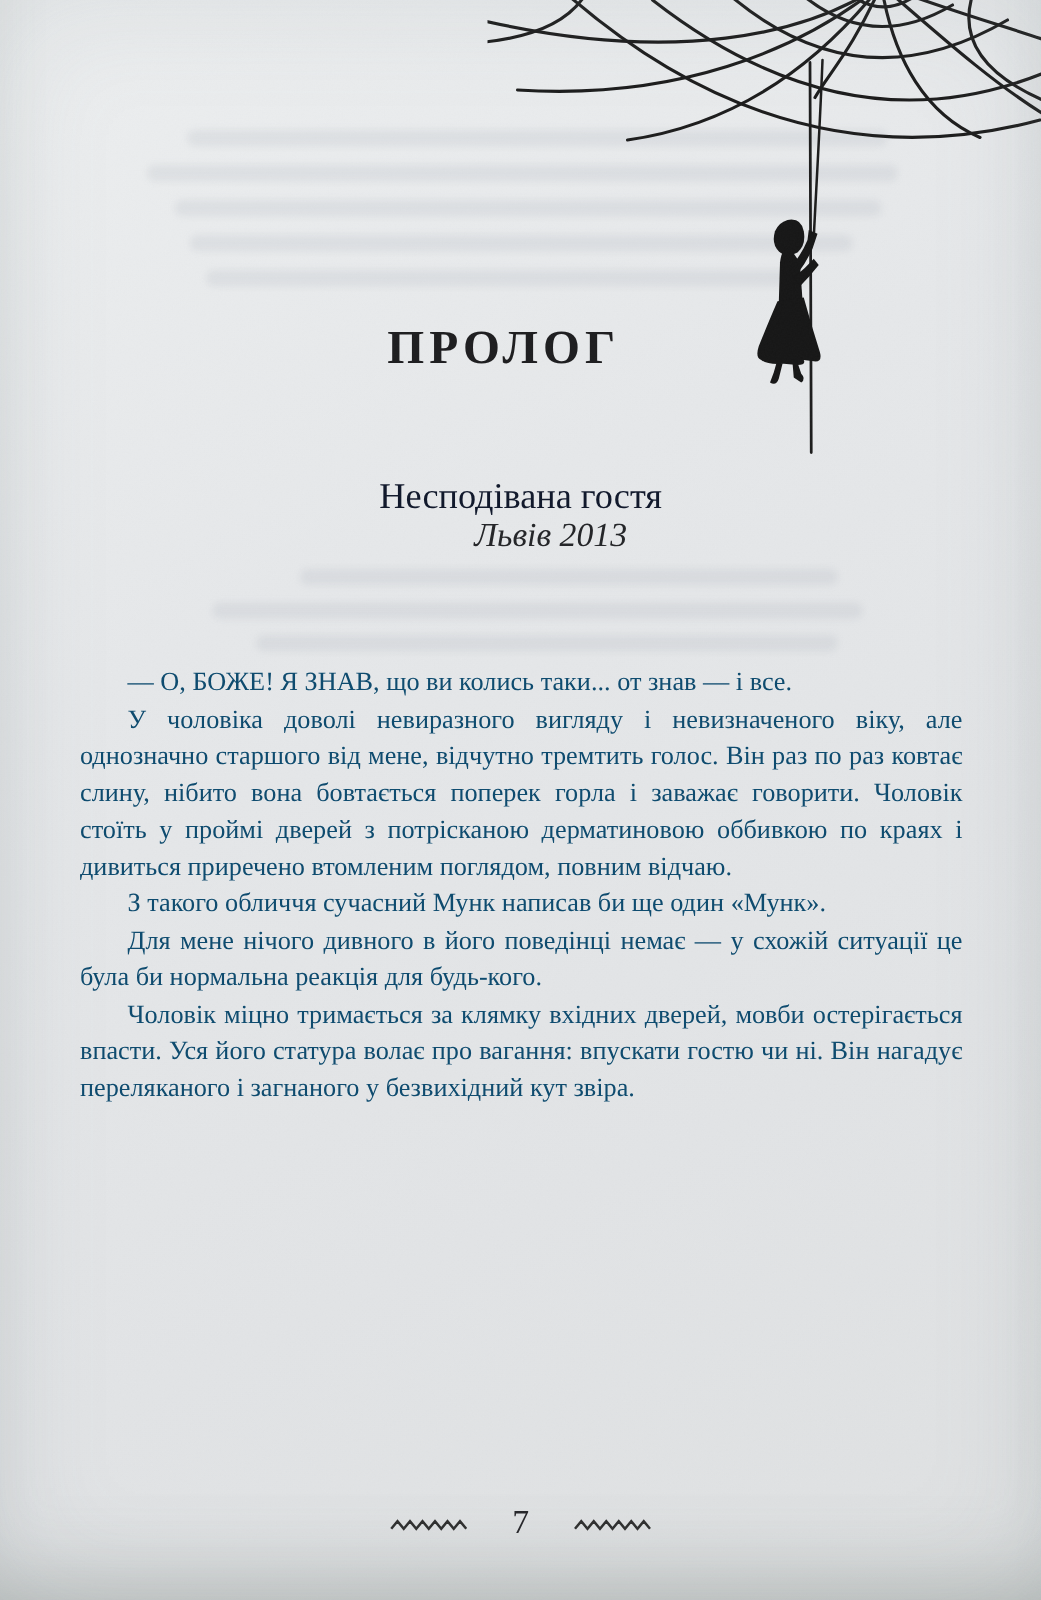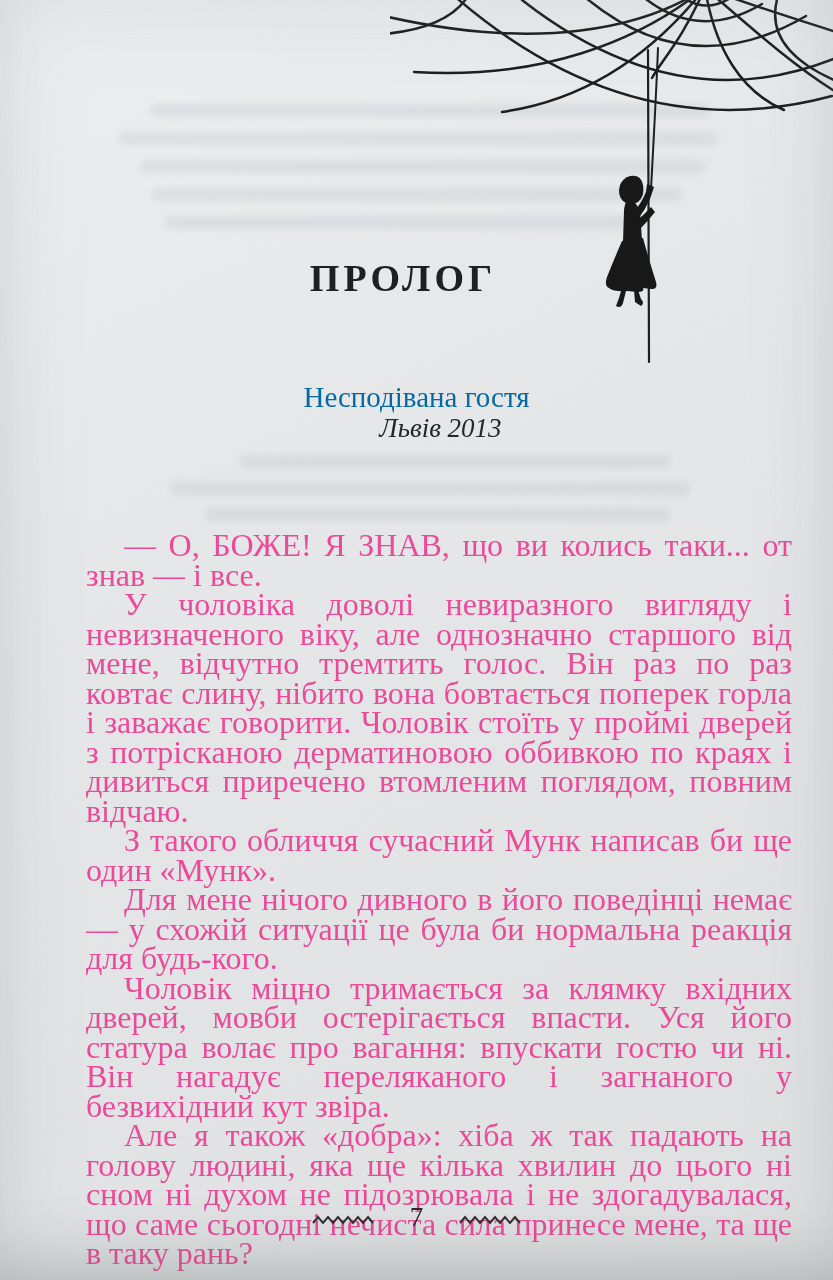--- a/index.html
+++ b/index.html
@@ -14,30 +14,30 @@
     box-shadow:inset 0 -46px 70px -40px rgba(95,105,98,.35), inset 0 0 90px rgba(125,135,140,.16);}
   
   .bleed{position:absolute;height:13px;border-radius:6px;background:rgba(128,143,154,.12);filter:blur(3px);}
   
   .chapter-title{
     position:absolute;top:256px;left:0;width:806px;text-align:center;
     font-size:38px;font-weight:bold;letter-spacing:4px;color:#1d1d1f;margin:0;
   }
   .section-title{
     position:absolute;top:381px;left:0;width:833px;text-align:center;
-    font-size:29px;color:#0369a1;
+    font-size:29px;color:#0f172a;
   }
   .section-place{
     position:absolute;top:413px;left:0;width:833px;text-align:center;
     font-size:27px;font-style:italic;color:#232427;margin-left:24px;
   }
   
   .body-text{
     position:absolute;top:531px;left:64px;width:706px;
-    font-size:32px;line-height:29.5px;text-align:justify;color:#ec4899;margin-left:22px;
+    font-size:21px;line-height:29.5px;text-align:justify;color:#0c4a6e;
   }
   .body-text p{margin:0;text-indent:38px;}
   
   .footer{
     position:absolute;top:1206px;left:0;width:833px;
     display:flex;justify-content:center;align-items:center;gap:36px;color:#26262a;
   }
   .page-number{font-size:27px;line-height:1;transform:translateY(-2px);}
   .illustration{position:absolute;top:0;left:390px;pointer-events:none;}
   .grain{position:absolute;inset:0;pointer-events:none;}
@@ -102,21 +102,20 @@
 
   <div class="section-title">Несподівана гостя</div>
   <div class="section-place">Львів 2013</div>
 
   <div class="body-text">
       <p>— О, БОЖЕ! Я ЗНАВ, що ви колись таки... от знав — і все.</p>
       <p>У чоловіка доволі невиразного вигляду і невизначеного віку, але однозначно старшого від мене, відчутно тремтить голос. Він раз по раз ковтає слину, нібито вона бовтається поперек горла і заважає говорити. Чоловік стоїть у проймі дверей з потрісканою дерматиновою оббивкою по краях і дивиться приречено втомленим поглядом, повним відчаю.</p>
       <p>З такого обличчя сучасний Мунк написав би ще один «Мунк».</p>
       <p>Для мене нічого дивного в його поведінці немає — у схожій ситуації це була би нормальна реакція для будь-кого.</p>
       <p>Чоловік міцно тримається за клямку вхідних дверей, мовби остерігається впасти. Уся його статура волає про вагання: впускати гостю чи ні. Він нагадує переляканого і загнаного у безвихідний кут звіра.</p>
-      <p>Але я також «добра»: хіба ж так падають на голову людині, яка ще кілька хвилин до цього ні сном ні духом не підозрювала і не здогадувалася, що саме сьогодні нечиста сила принесе мене, та ще в таку рань?</p>
     </div>
 
   <div class="footer">
     <svg width="62" height="10" viewBox="0 0 62 10">
       <polyline points="1,8 6,2 11,8 16,2 21,8 26,2 31,8 36,2 41,8 46,2 51,8 56,2 61,8" fill="none" stroke="#2e2e2e" stroke-width="2"></polyline>
     </svg>
     <span class="page-number">7</span>
     <svg width="62" height="10" viewBox="0 0 62 10">
       <polyline points="1,8 6,2 11,8 16,2 21,8 26,2 31,8 36,2 41,8 46,2 51,8 56,2 61,8" fill="none" stroke="#2e2e2e" stroke-width="2"></polyline>
     </svg>

